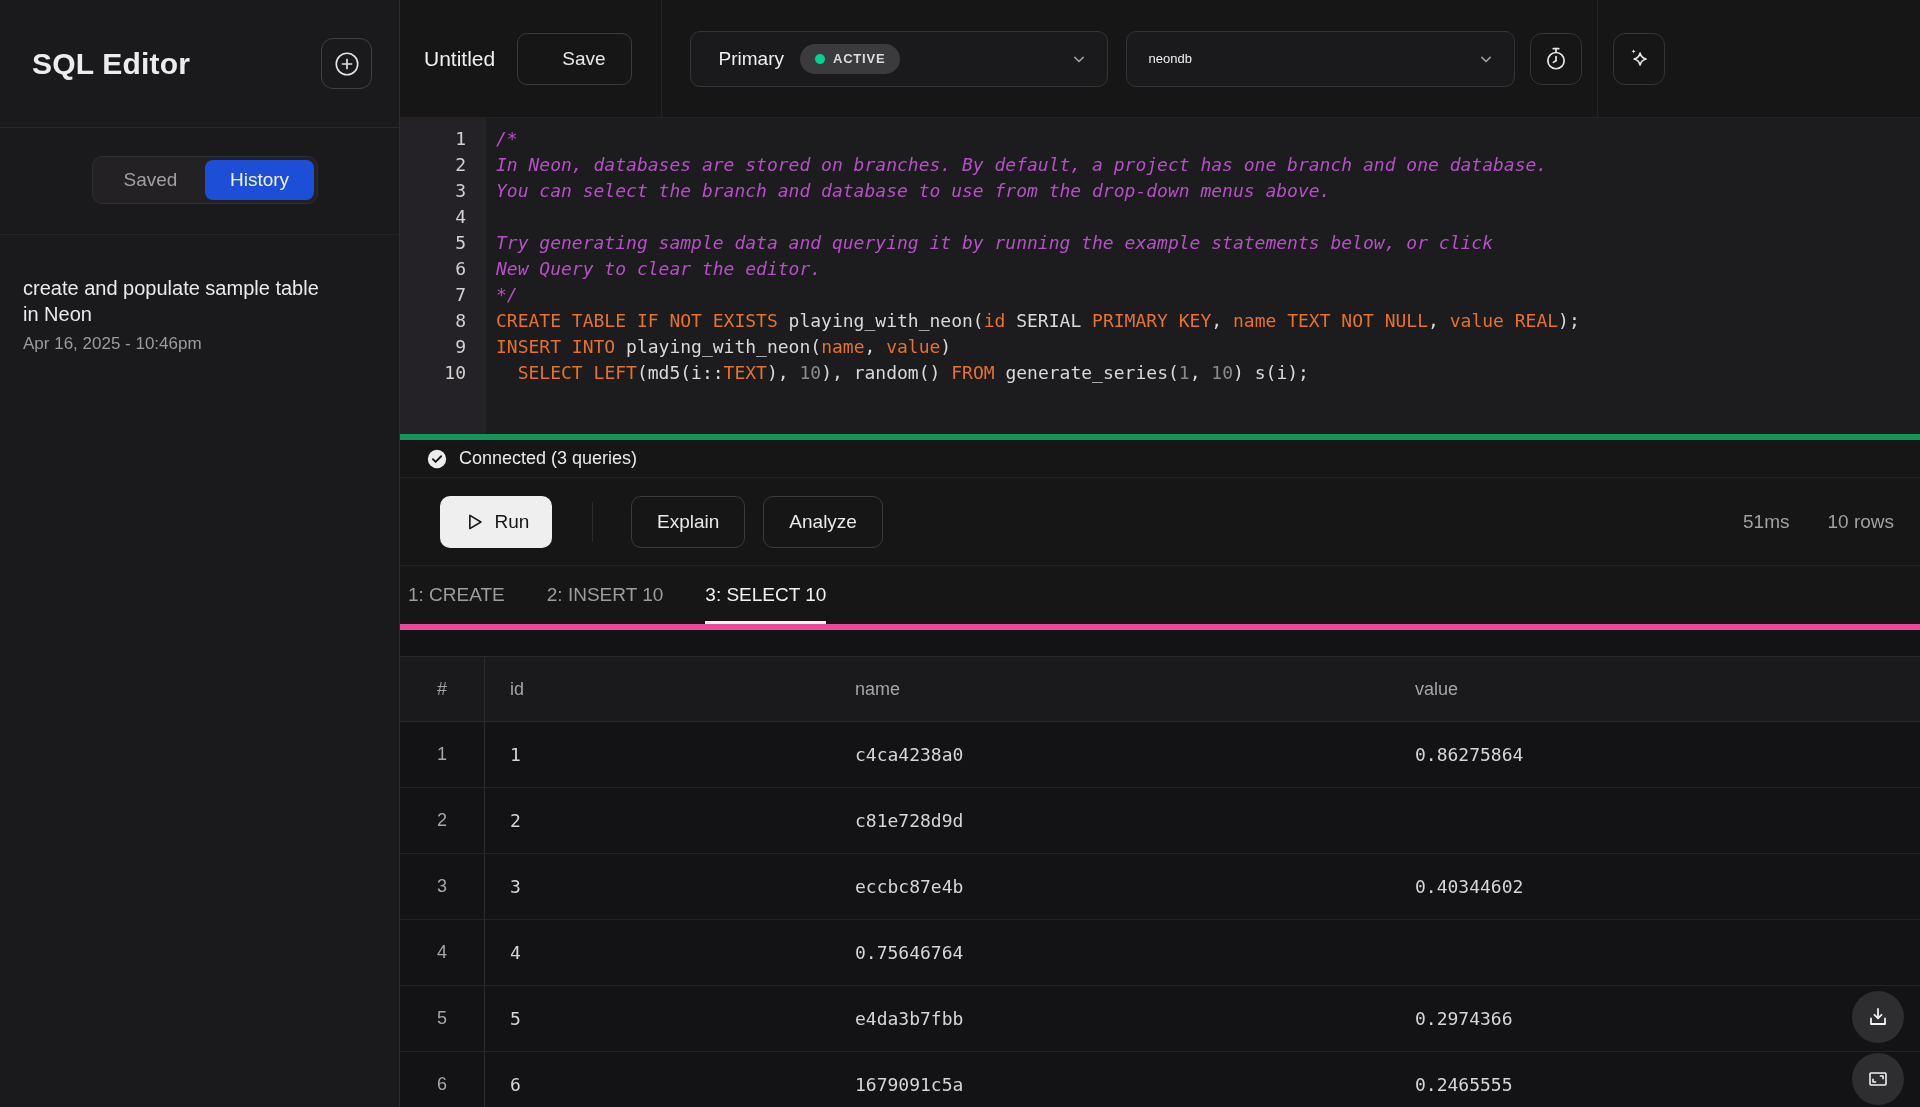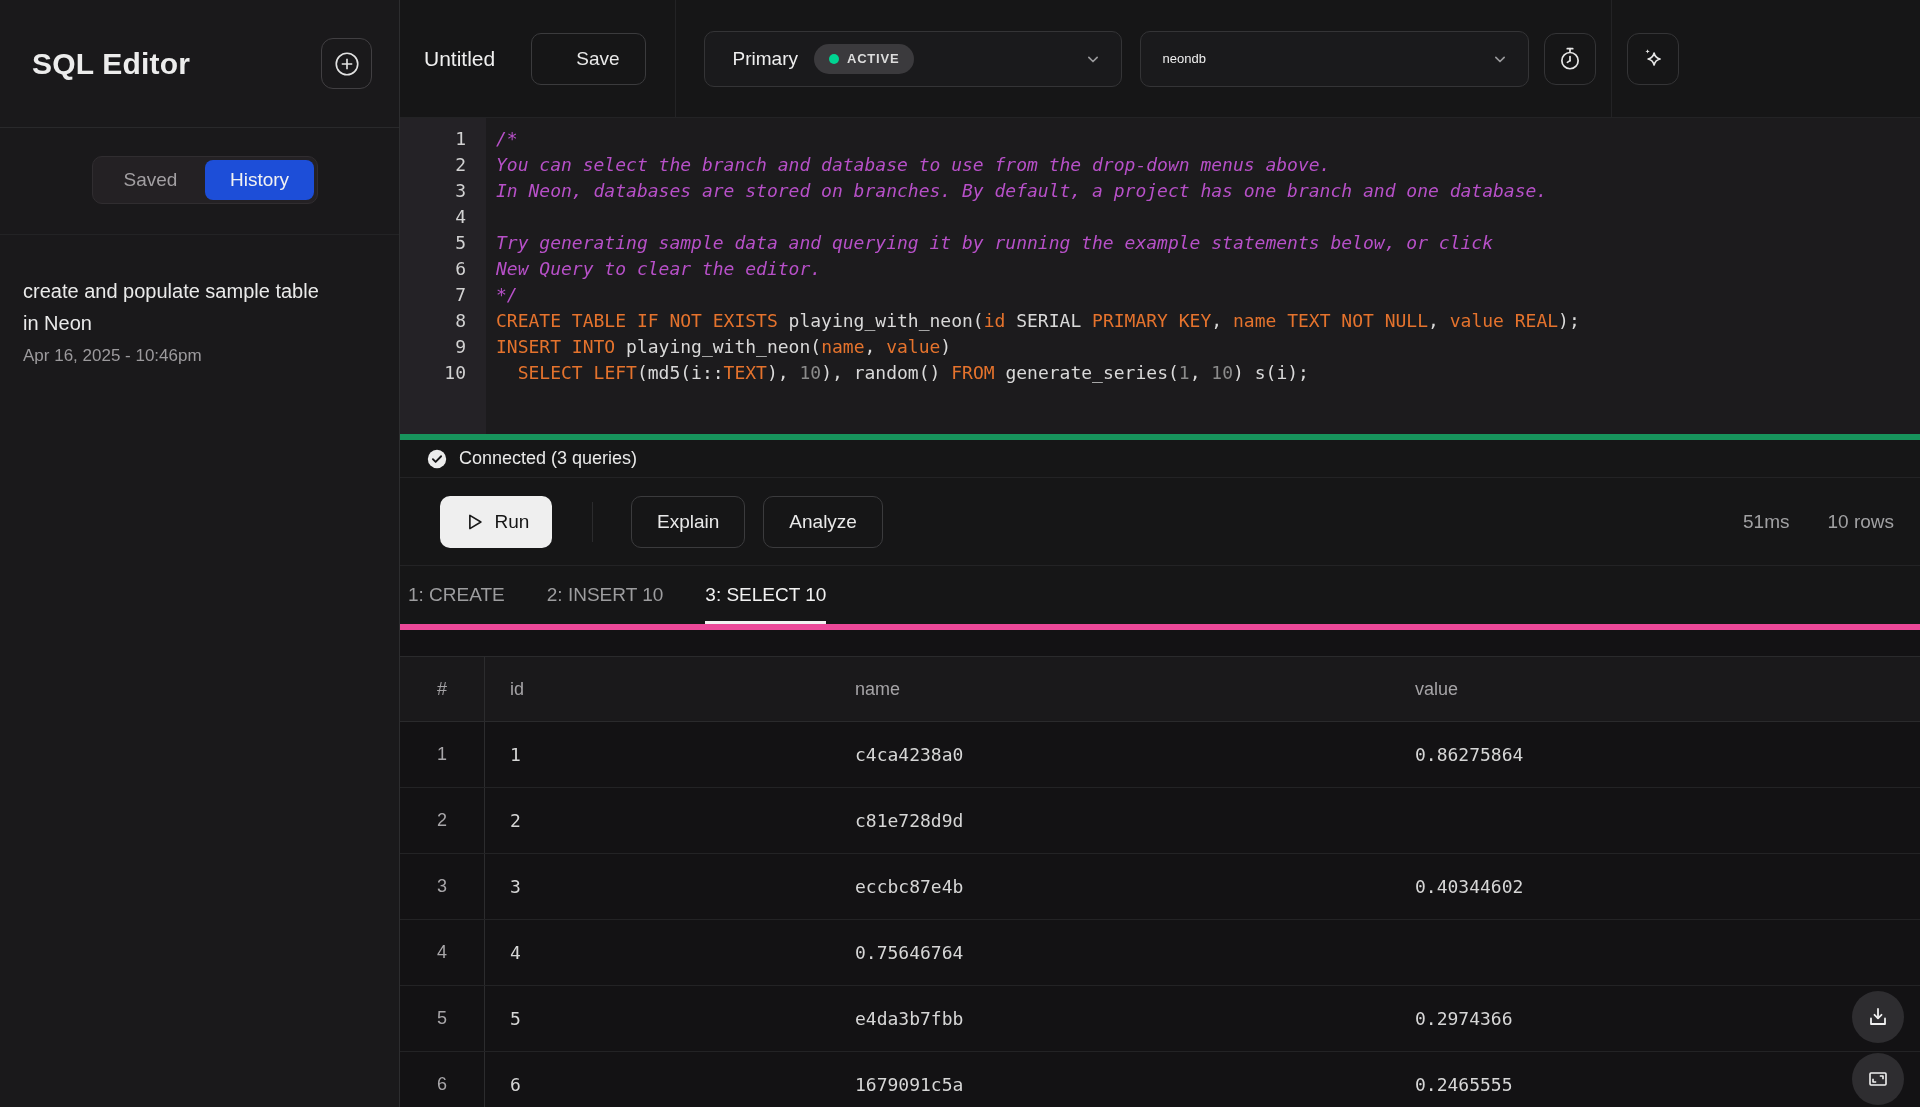--- a/index.html
+++ b/index.html
@@ -23,31 +23,31 @@
   .sb-header h1{ font-size:30px; font-weight:700; color:#ececec; letter-spacing:.2px; }
   .icon-btn{ width:51px; height:51px; border:1px solid #413f42; background:transparent; color:#e2e2e2;
              border-radius:12px; display:flex; align-items:center; justify-content:center; cursor:pointer; }
   .sb-tabs-wrap{ padding:28px 0 30px 92px; border-bottom:1px solid var(--border-soft); }
   .segmented{ width:226px; height:48px; background:#242124; border:1px solid #302d30; border-radius:10px;
               display:flex; padding:3px; }
   .seg{ flex:1; border:none; background:transparent; color:#a29fa2; font-size:19px;
         font-family:inherit; border-radius:8px; cursor:pointer; }
   .seg.active{ background:#1d4ed8; color:#f2f2f2; }
   .history-list{ padding:40px 40px 0 23px; }
-  .hi-title{ font-size:20px; line-height:32px; color:#eaeaea; width:302px; word-break:break-all; }
+  .hi-title{ font-size:20px; line-height:26px; color:#eaeaea; width:302px; word-break:break-all; }
   .hi-date{ margin-top:7px; font-size:17px; color:#9c9a9d; }
 
   
   main{ flex:1; height:100%; display:flex; flex-direction:column; background:var(--panel-bg); position:relative; }
 
   .toolbar{ height:118px; min-height:118px; display:flex; align-items:center; border-bottom:1px solid var(--border-soft); }
   .query-name{ margin-left:24px; font-size:21px; color:#f0f0f0; }
   .btn{ height:52px; padding:0 25px; border:1px solid #3b3b3d; border-radius:10px; background:transparent;
         color:#e9e9e9; font-size:19px; font-family:inherit; cursor:pointer; }
-  .save-btn{ margin-left:36px;padding-left:44px; }
+  .save-btn{ margin-left:22px;padding-left:44px; }
   .tb-divider{ width:1px; align-self:stretch; background:#232325; margin-left:29px; }
   .select{ height:56px; border:1px solid #343436; border-radius:10px; background:#1a1a1c;
            display:flex; align-items:center; position:relative; cursor:pointer; }
   .select .chev{ position:absolute; right:18px; color:#9a9a9c; }
   .sel-branch{ margin-left:28px; width:418px; padding-left:28px; }
   .sel-branch .lbl{ font-size:19px; color:#efefef; }
   .badge{ margin-left:16px; background:#3b3a3d; border-radius:999px; height:30px; padding:0 15px;
           display:flex; align-items:center; gap:8px; }
   .badge .dot{ width:10px; height:10px; border-radius:50%; background:var(--dot); }
   .badge .txt{ font-size:13px; font-weight:700; letter-spacing:.8px; color:#dcdcdc; }
@@ -196,22 +196,22 @@
         <div class="num">4</div>
         <div class="num">5</div>
         <div class="num">6</div>
         <div class="num">7</div>
         <div class="num">8</div>
         <div class="num">9</div>
         <div class="num">10</div>
       </div>
     <div class="code">
         <div class="code-line"><span class="tok-cm">/*</span></div>
+        <div class="code-line"><span class="tok-cm">In Neon, databases are stored on branches. By default, a project has one branch and one database.</span></div>
         <div class="code-line"><span class="tok-cm">You can select the branch and database to use from the drop-down menus above.</span></div>
-        <div class="code-line"><span class="tok-cm">In Neon, databases are stored on branches. By default, a project has one branch and one database.</span></div>
         <div class="code-line"></div>
         <div class="code-line"><span class="tok-cm">Try generating sample data and querying it by running the example statements below, or click</span></div>
         <div class="code-line"><span class="tok-cm">New Query to clear the editor.</span></div>
         <div class="code-line"><span class="tok-cm">*/</span></div>
         <div class="code-line"><span class="tok-kw">CREATE TABLE IF NOT EXISTS</span><span class="tok-pl"> playing_with_neon(</span><span class="tok-kw">id</span><span class="tok-pl"> SERIAL </span><span class="tok-kw">PRIMARY KEY</span><span class="tok-pl">, </span><span class="tok-kw">name TEXT NOT NULL</span><span class="tok-pl">, </span><span class="tok-kw">value REAL</span><span class="tok-pl">);</span></div>
         <div class="code-line"><span class="tok-kw">INSERT INTO</span><span class="tok-pl"> playing_with_neon(</span><span class="tok-kw">name</span><span class="tok-pl">, </span><span class="tok-kw">value</span><span class="tok-pl">)</span></div>
         <div class="code-line"><span class="tok-pl">  </span><span class="tok-kw">SELECT LEFT</span><span class="tok-pl">(md5(i::</span><span class="tok-kw">TEXT</span><span class="tok-pl">), </span><span class="tok-num">10</span><span class="tok-pl">), random() </span><span class="tok-kw">FROM</span><span class="tok-pl"> generate_series(</span><span class="tok-num">1</span><span class="tok-pl">, </span><span class="tok-num">10</span><span class="tok-pl">) s(i);</span></div>
       </div>
   </div>
   <div class="exec-bar"></div>

